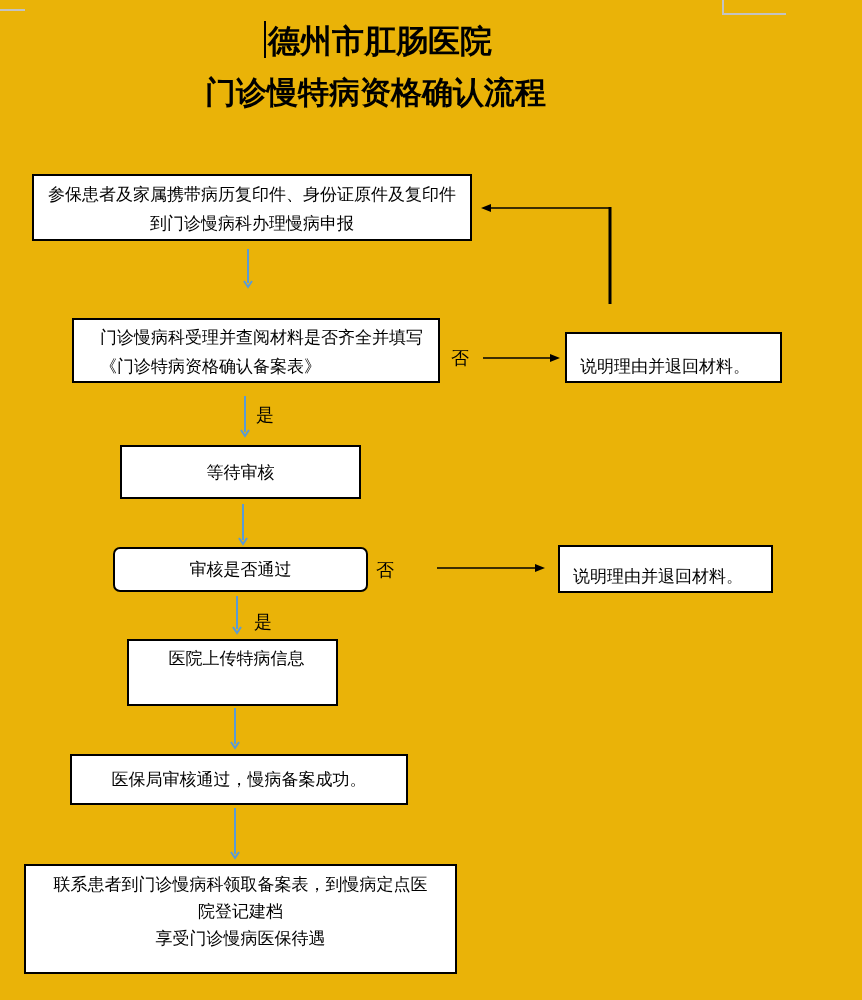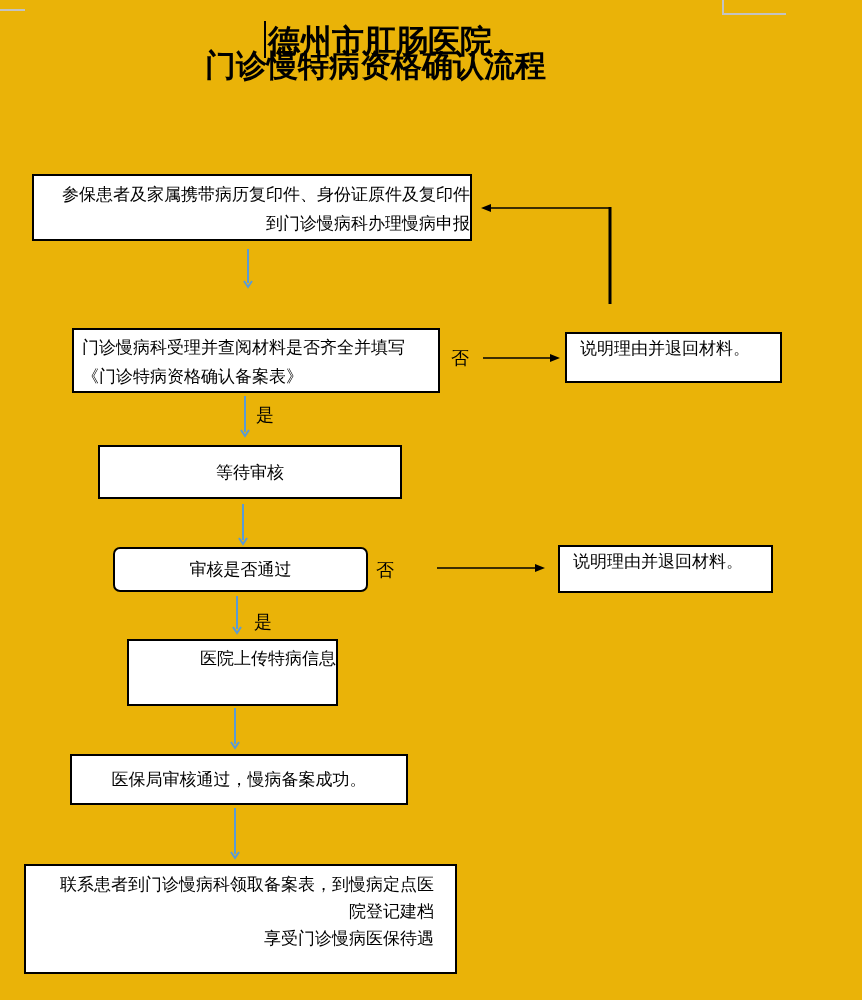--- a/index.html
+++ b/index.html
@@ -5,32 +5,32 @@
   html,body{margin:0;padding:0;background:#fff;}
   .page{
     position:relative;width:862px;height:1000px;background:#eab308;
     font-family:"Liberation Serif","DejaVu Serif",serif;color:#000;overflow:hidden;
   }
   .arrows{position:absolute;left:0;top:0;}
   .crop{position:absolute;background:#c3c3c3;}
   .cursor{position:absolute;left:264px;top:21px;width:2px;height:37px;background:#000;}
   .title{position:absolute;font-weight:bold;white-space:nowrap;}
   .t1{left:268px;top:20px;font-size:32px;}
-  .t2{left:205px;top:45px;font-size:31px;}
+  .t2{left:205px;top:72px;font-size:31px;}
   .box{
     position:absolute;border:2px solid #000;background:#fff;box-sizing:border-box;
     font-size:17px;line-height:29px;
   }
-  .center{text-align:right;}
+  .center{text-align:center;}
   .vcenter{display:flex;align-items:center;justify-content:center;}
-  .vleft{display:flex;align-items:flex-start;justify-content:flex-start;}
+  .vleft{display:flex;align-items:flex-end;justify-content:flex-start;}
   .b-apply{left:32px;top:174px;width:440px;height:67px;padding-top:4px;}
-  .b-review{left:72px;top:328px;width:368px;height:65px;padding:3px 0 0 8px;}
+  .b-review{left:72px;top:318px;width:368px;height:65px;padding:3px 0 0 26px;}
   .b-return1{left:565px;top:332px;width:217px;height:51px;padding-left:13px;}
-  .b-wait{left:98px;top:445px;width:304px;height:54px;}
+  .b-wait{left:120px;top:445px;width:241px;height:54px;}
   .b-audit{left:113px;top:547px;width:255px;height:45px;border-radius:7px;}
   .b-return2{left:558px;top:545px;width:215px;height:48px;padding-left:13px;}
   .b-upload{left:127px;top:639px;width:211px;height:67px;padding-top:3px;padding-left:8px;}
   .b-success{left:70px;top:754px;width:338px;height:51px;text-align:center;}
   .b-final{left:24px;top:864px;width:433px;height:110px;padding:5px 21px 0;line-height:27px;}
   .lbl{position:absolute;font-size:18px;}
   .lbl-yes1{left:256px;top:403px;}
   .lbl-no1{left:451px;top:346px;}
   .lbl-yes2{left:254px;top:610px;}
   .lbl-no2{left:376px;top:558px;}

